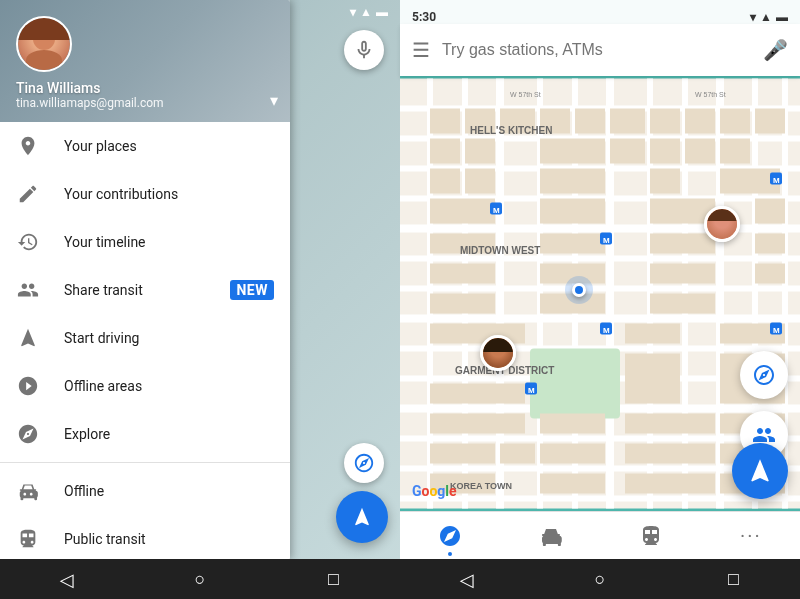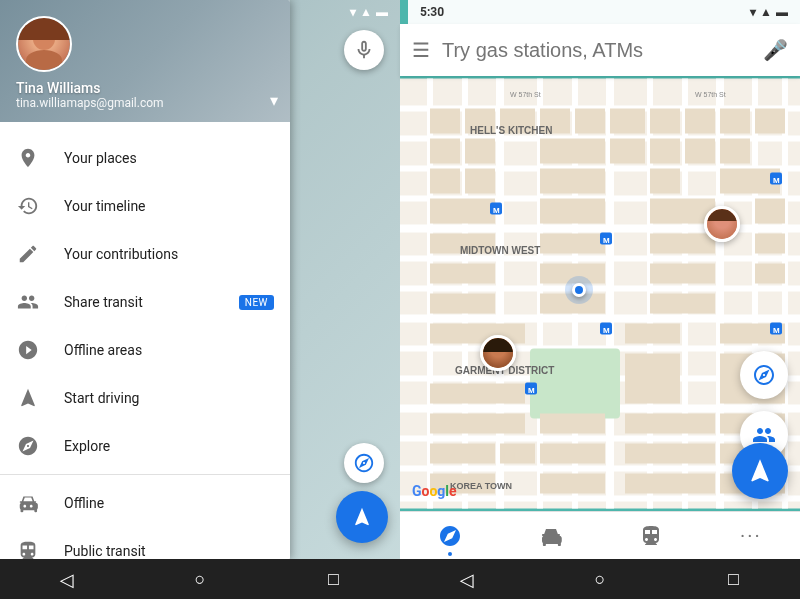--- a/index.html
+++ b/index.html
@@ -64,21 +64,20 @@
       left: 0;
       width: 290px;
       height: 560px;
       background: white;
       z-index: 20;
       border-radius: 0 2px 2px 0;
       box-shadow: 2px 0 8px rgba(0,0,0,0.3);
       display: flex;
       flex-direction: column;
       overflow: hidden;
-      gap: 12px;
     }
 
     
     .drawer-header {
       background: linear-gradient(135deg, #78909c 0%, #90a4ae 50%, #b0bec5 100%);
       padding: 16px 16px 12px;
       min-height: 110px;
       position: relative;
     }
 
@@ -193,22 +192,22 @@
 
     .menu-label {
       font-size: 14px;
       color: #212121;
       flex: 1;
     }
 
     .new-badge {
       background: #1a73e8;
       color: white;
-      font-size: 10px;
-      font-weight: normal;
+      font-size: 14px;
+      font-weight: bold;
       padding: 2px 6px;
       border-radius: 3px;
       letter-spacing: 0.5px;
     }
 
     .menu-divider {
       height: 1px;
       background: #e0e0e0;
       margin: 4px 0;
     }
@@ -275,25 +274,25 @@
     .right-panel {
       width: 400px;
       height: 599px;
       position: relative;
       flex-shrink: 0;
     }
 
     
     .status-bar-right {
       position: absolute;
-      top: 0; left: 8px; right: 0;
+      top: 0; left: 0; right: 0;
       height: 24px;
       display: flex;
       justify-content: space-between;
-      align-items: center;
+      align-items: flex-end;
       padding: 0 12px;
       z-index: 10;
       background: rgba(255,255,255,0.95);
       color: #333;
       font-size: 12px;
       font-weight: bold;
     }
 
     
     .search-bar {
@@ -313,21 +312,21 @@
     .hamburger-icon {
       font-size: 20px;
       color: #757575;
       cursor: pointer;
     }
 
     .search-input {
       flex: 1;
       border: none;
       outline: none;
-      font-size: 20px;
+      font-size: 16px;
       color: #9e9e9e;
       background: transparent;
     }
 
     .mic-icon-right {
       color: #1a73e8;
       font-size: 20px;
       cursor: pointer;
     }
 
@@ -571,61 +570,61 @@
           <svg class="svg-icon" viewBox="0 0 24 24">
               <path d="M12 2C8.13 2 5 5.13 5 9c0 5.25 7 13 7 13s7-7.75 7-13c0-3.87-3.13-7-7-7zm0 9.5c-1.38 0-2.5-1.12-2.5-2.5s1.12-2.5 2.5-2.5 2.5 1.12 2.5 2.5-1.12 2.5-2.5 2.5z"></path>
             </svg>
         </div>
         <span class="menu-label">Your places</span>
       </div>
 
       <div class="menu-item">
         <div class="menu-icon">
           <svg class="svg-icon" viewBox="0 0 24 24">
-              <path d="M13 3c-4.97 0-9 4.03-9 9H1l3.89 3.89.07.14L9 12H6c0-3.87 3.13-7 7-7s7 3.13 7 7-3.13 7-7 7c-1.93 0-3.68-.79-4.94-2.06l-1.42 1.42C8.27 19.99 10.51 21 13 21c4.97 0 9-4.03 9-9s-4.03-9-9-9zm-1 5v5l4.28 2.54.72-1.21-3.5-2.08V8H12z"></path>
+              <path d="M3 17.25V21h3.75L17.81 9.94l-3.75-3.75L3 17.25zM20.71 7.04c.39-.39.39-1.02 0-1.41l-2.34-2.34c-.39-.39-1.02-.39-1.41 0l-1.83 1.83 3.75 3.75 1.83-1.83z"></path>
             </svg>
         </div>
-        <span class="menu-label">Your timeline</span>
+        <span class="menu-label">Your contributions</span>
       </div>
 
       <div class="menu-item">
         <div class="menu-icon">
           <svg class="svg-icon" viewBox="0 0 24 24">
-              <path d="M3 17.25V21h3.75L17.81 9.94l-3.75-3.75L3 17.25zM20.71 7.04c.39-.39.39-1.02 0-1.41l-2.34-2.34c-.39-.39-1.02-.39-1.41 0l-1.83 1.83 3.75 3.75 1.83-1.83z"></path>
+              <path d="M13 3c-4.97 0-9 4.03-9 9H1l3.89 3.89.07.14L9 12H6c0-3.87 3.13-7 7-7s7 3.13 7 7-3.13 7-7 7c-1.93 0-3.68-.79-4.94-2.06l-1.42 1.42C8.27 19.99 10.51 21 13 21c4.97 0 9-4.03 9-9s-4.03-9-9-9zm-1 5v5l4.28 2.54.72-1.21-3.5-2.08V8H12z"></path>
             </svg>
         </div>
-        <span class="menu-label">Your contributions</span>
+        <span class="menu-label">Your timeline</span>
       </div>
 
       <div class="menu-item">
         <div class="menu-icon">
           <svg class="svg-icon" viewBox="0 0 24 24">
               <path d="M16 11c1.66 0 2.99-1.34 2.99-3S17.66 5 16 5c-1.66 0-3 1.34-3 3s1.34 3 3 3zm-8 0c1.66 0 2.99-1.34 2.99-3S9.66 5 8 5C6.34 5 5 6.34 5 8s1.34 3 3 3zm0 2c-2.33 0-7 1.17-7 3.5V19h14v-2.5c0-2.33-4.67-3.5-7-3.5zm8 0c-.29 0-.62.02-.97.05 1.16.84 1.97 1.97 1.97 3.45V19h6v-2.5c0-2.33-4.67-3.5-7-3.5z"></path>
             </svg>
         </div>
         <span class="menu-label">Share transit</span>
         <span class="new-badge">NEW</span>
       </div>
 
       <div class="menu-item">
         <div class="menu-icon">
           <svg class="svg-icon" viewBox="0 0 24 24">
-              <path d="M12 2C6.48 2 2 6.48 2 12s4.48 10 10 10 10-4.48 10-10S17.52 2 12 2zm-2 14.5v-9l6 4.5-6 4.5z"></path>
+              <path d="M12 2L4.5 20.29l.71.71L12 18l6.79 3 .71-.71z"></path>
             </svg>
         </div>
-        <span class="menu-label">Offline areas</span>
+        <span class="menu-label">Start driving</span>
       </div>
 
       <div class="menu-item">
         <div class="menu-icon">
           <svg class="svg-icon" viewBox="0 0 24 24">
-              <path d="M12 2L4.5 20.29l.71.71L12 18l6.79 3 .71-.71z"></path>
+              <path d="M12 2C6.48 2 2 6.48 2 12s4.48 10 10 10 10-4.48 10-10S17.52 2 12 2zm-2 14.5v-9l6 4.5-6 4.5z"></path>
             </svg>
         </div>
-        <span class="menu-label">Start driving</span>
+        <span class="menu-label">Offline areas</span>
       </div>
 
       <div class="menu-item">
         <div class="menu-icon">
           <svg class="svg-icon" viewBox="0 0 24 24">
               <path d="M12 10.9c-.61 0-1.1.49-1.1 1.1s.49 1.1 1.1 1.1c.61 0 1.1-.49 1.1-1.1s-.49-1.1-1.1-1.1zM12 2C6.48 2 2 6.48 2 12s4.48 10 10 10 10-4.48 10-10S17.52 2 12 2zm2.19 12.19L6 18l3.81-8.19L18 6l-3.81 8.19z"></path>
             </svg>
         </div>
         <span class="menu-label">Explore</span>
       </div>

